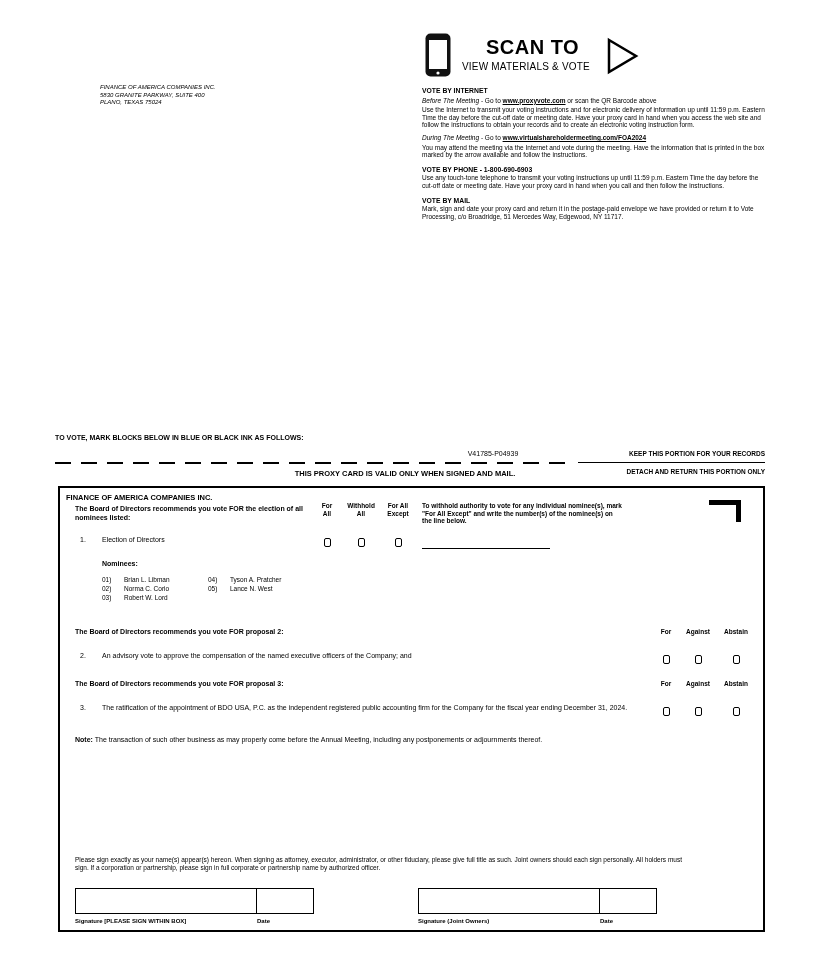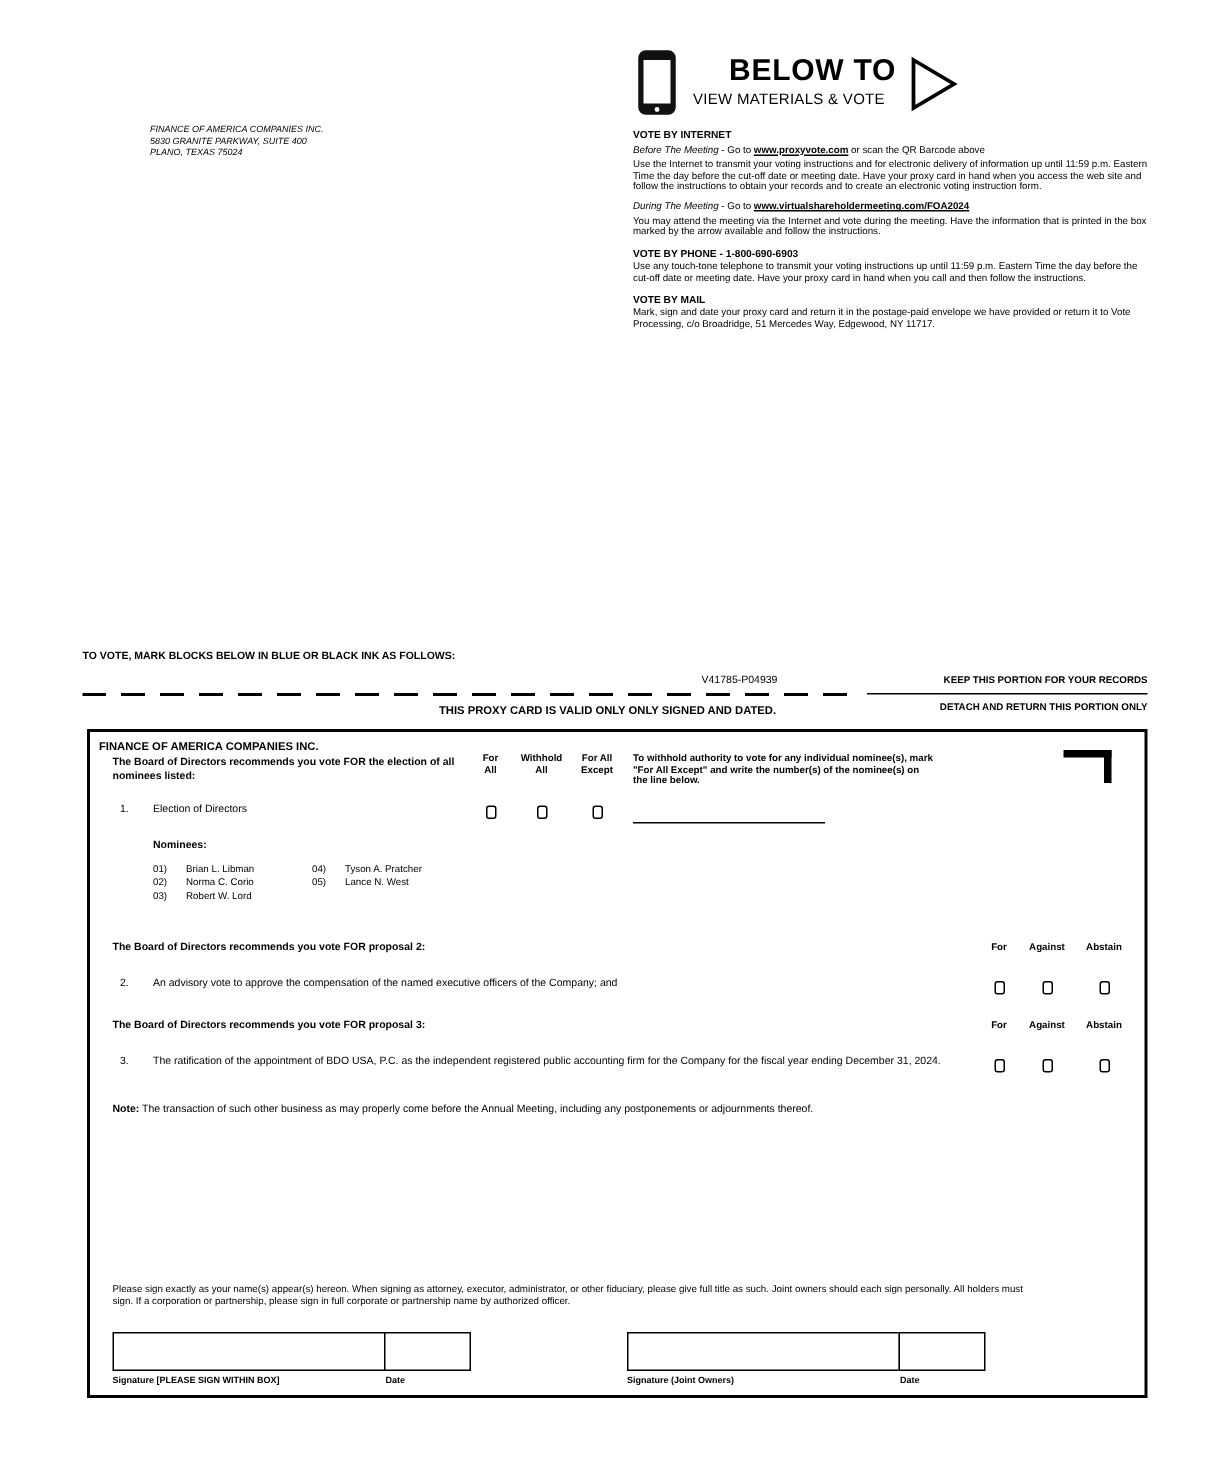--- a/index.html
+++ b/index.html
@@ -84,21 +84,21 @@
 </head>
 <body>
 
 <div class="page">
 
   <svg class="abs phone-icon" width="28" height="46" viewBox="0 0 28 46">
     <rect x="1.5" y="1.5" width="25" height="43" rx="5" fill="#111"></rect>
     <rect x="5" y="8" width="18" height="29" fill="#fff"></rect>
     <circle cx="14" cy="41" r="1.6" fill="#fff"></circle>
   </svg>
-  <div class="abs scan-title">BELOW TO</div>
+  <div class="abs scan-title">SCAN TO</div>
   <div class="abs scan-sub">VIEW MATERIALS &amp; VOTE</div>
   <svg class="abs tri-icon" width="34" height="38" viewBox="0 0 34 38">
     <polygon points="3,3 30,19 3,35" fill="none" stroke="#000" stroke-width="2.5"></polygon>
   </svg>
 
   <div class="abs address">
     <div>FINANCE OF AMERICA COMPANIES INC.</div>
     <div>5830 GRANITE PARKWAY, SUITE 400</div>
     <div>PLANO, TEXAS 75024</div>
   </div>
@@ -117,21 +117,21 @@
     <div class="para">Use any touch-tone telephone to transmit your voting instructions up until 11:59 p.m. Eastern Time the day before the cut-off date or meeting date. Have your proxy card in hand when you call and then follow the instructions.</div>
     <div class="vh">VOTE BY MAIL</div>
     <div class="para">Mark, sign and date your proxy card and return it in the postage-paid envelope we have provided or return it to Vote Processing, c/o Broadridge, 51 Mercedes Way, Edgewood, NY 11717.</div>
   </div>
 
   <div class="abs mark-instruction">TO VOTE, MARK BLOCKS BELOW IN BLUE OR BLACK INK AS FOLLOWS:</div>
   <div class="abs control-number">V41785-P04939</div>
   <div class="abs keep-portion">KEEP THIS PORTION FOR YOUR RECORDS</div>
   <div class="abs dash-left"></div>
   <div class="abs solid-right"></div>
-  <div class="abs valid-line">THIS PROXY CARD IS VALID ONLY ONLY SIGNED AND DATED.</div>
+  <div class="abs valid-line">THIS PROXY CARD IS VALID ONLY WHEN SIGNED AND MAIL.</div>
   <div class="abs detach-portion">DETACH AND RETURN THIS PORTION ONLY</div>
 
   <div class="card-box">
 
     <div class="abs company">FINANCE OF AMERICA COMPANIES INC.</div>
     <div class="abs recommend1">The Board of Directors recommends you vote FOR the election of all nominees listed:</div>
 
     <div class="abs election-cols">
       <div class="cell ec1">
         <div>For</div>

